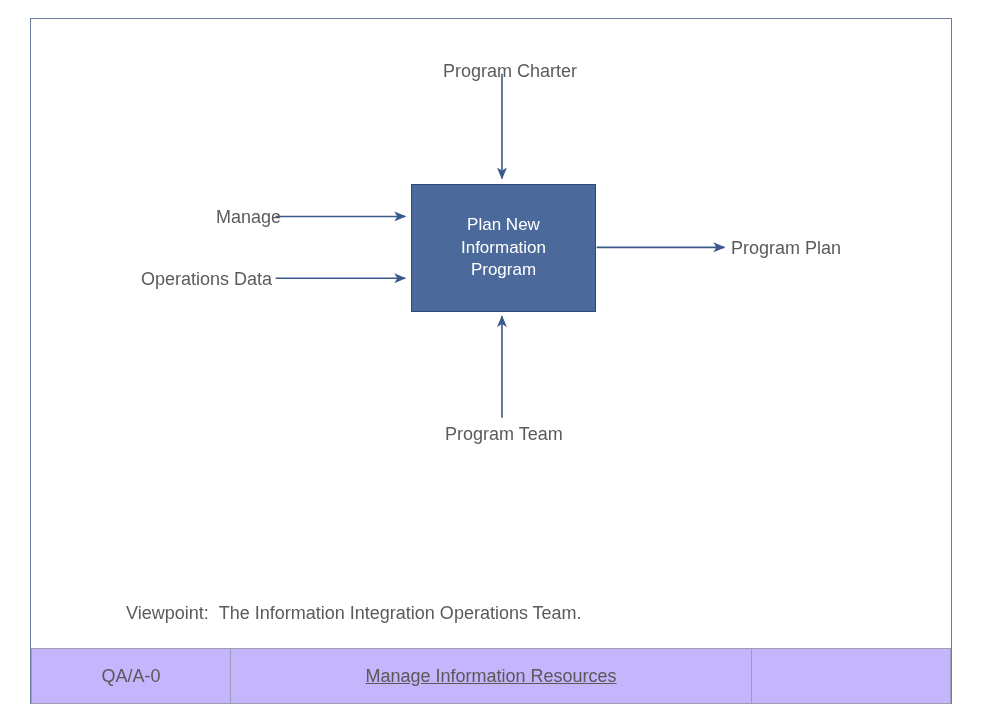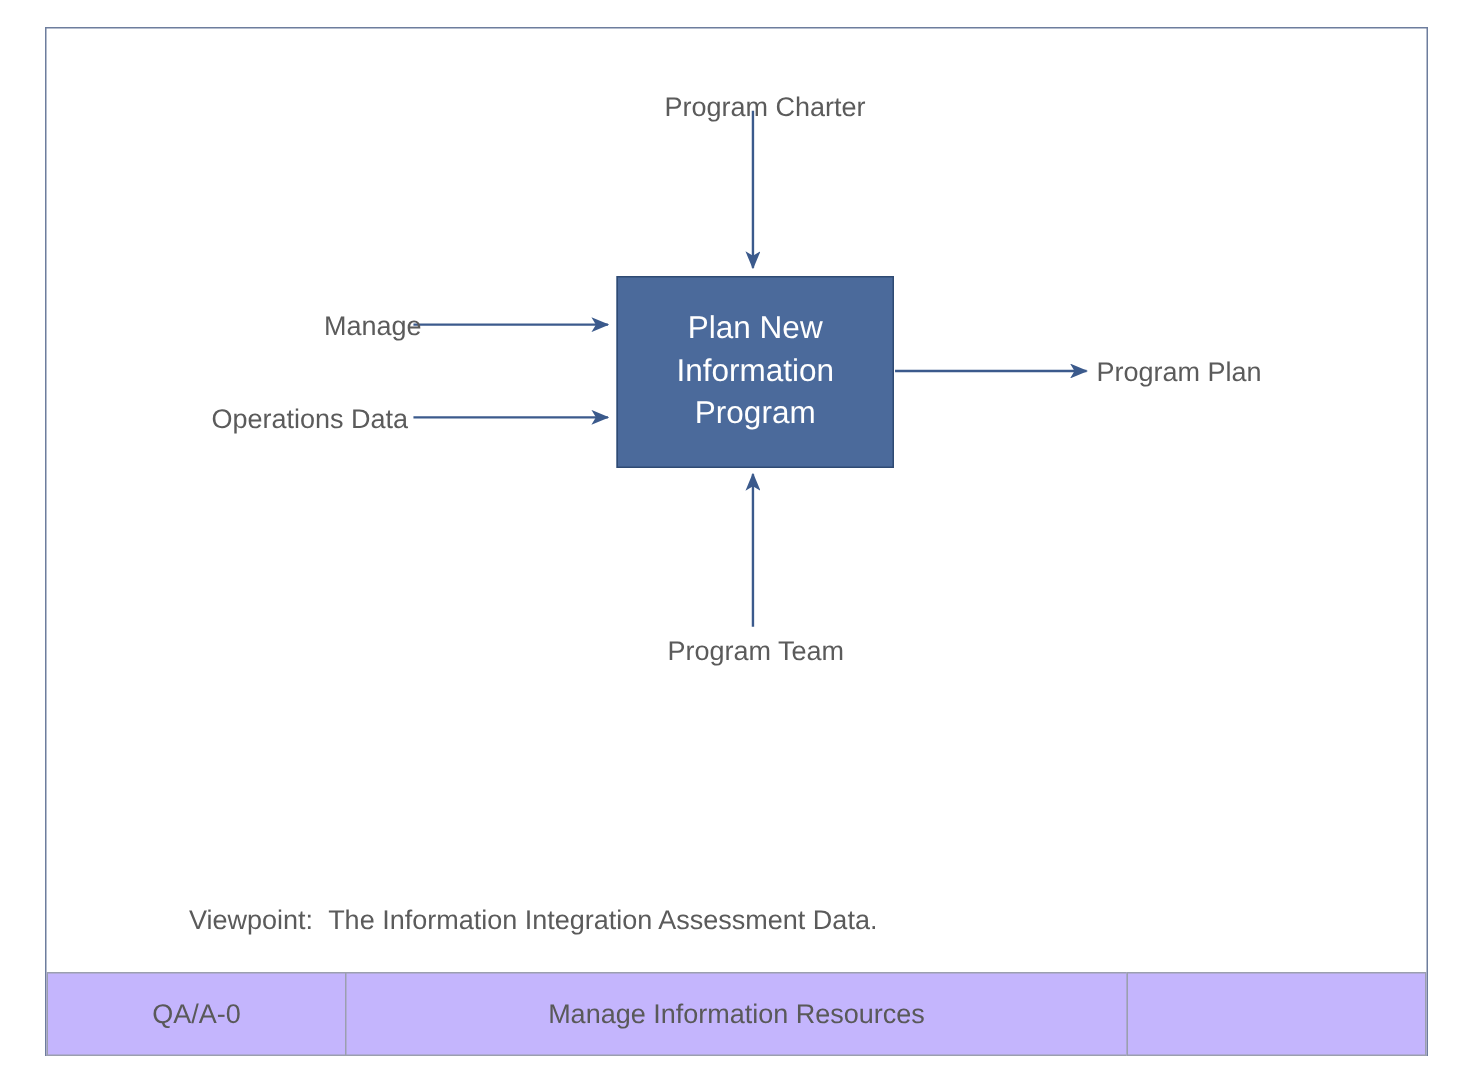--- a/index.html
+++ b/index.html
@@ -31,21 +31,21 @@
     }
     .process-box {
       position: absolute;
       left: 380px;
       top: 165px;
       width: 185px;
       height: 128px;
       background: #4b6a9b;
       border: 1px solid #2f4a73;
       color: #fff;
-      font-size: 21px;
+      font-size: 17px;
       text-align: center;
       display: flex;
       align-items: center;
       justify-content: center;
       padding: 8px;
       line-height: 1.35;
     }
     svg.arrows {
       position: absolute;
       left: 0;
@@ -72,21 +72,21 @@
     .footer-cell {
       border: 1px solid #9b9faf;
       background: #c4b5fd;
       color: #595959;
       font-size: 18px;
       display: flex;
       align-items: center;
       justify-content: center;
     }
     .fc1 { width: 200px; }
-    .fc2 { flex: 1; margin-left: -1px; }
+    .fc2 { flex: 1; margin-left: -1px; text-decoration: underline; }
     .fc3 { width: 200px; margin-left: -1px; }
   </style>
 </head>
 <body>
 
 <div class="frame">
   <div class="diagram-area">
 
     <svg class="arrows" viewBox="0 0 922 686">
       <defs>
@@ -112,21 +112,21 @@
     <div class="label" style="left:700px; top:219px;">Program Plan</div>
     <div class="label" style="left:414px; top:405px;">Program Team</div>
 
     <div class="process-box">
       <span style="white-space: pre-line;">Plan New
 Information
 Program</span>
     </div>
 
     <div class="viewpoint-row">
-      <span>Viewpoint:</span>&nbsp;&nbsp;<span>The Information Integration Assessment Data.</span>
+      <span>Viewpoint:</span>&nbsp;&nbsp;<span>The Information Integration Operations Team.</span>
     </div>
 
     <div class="footer">
       <div class="footer-cell fc1">QA/A-0</div>
       <div class="footer-cell fc2">Manage Information Resources</div>
       <div class="footer-cell fc3"></div>
     </div>
 
   </div>
 </div>

